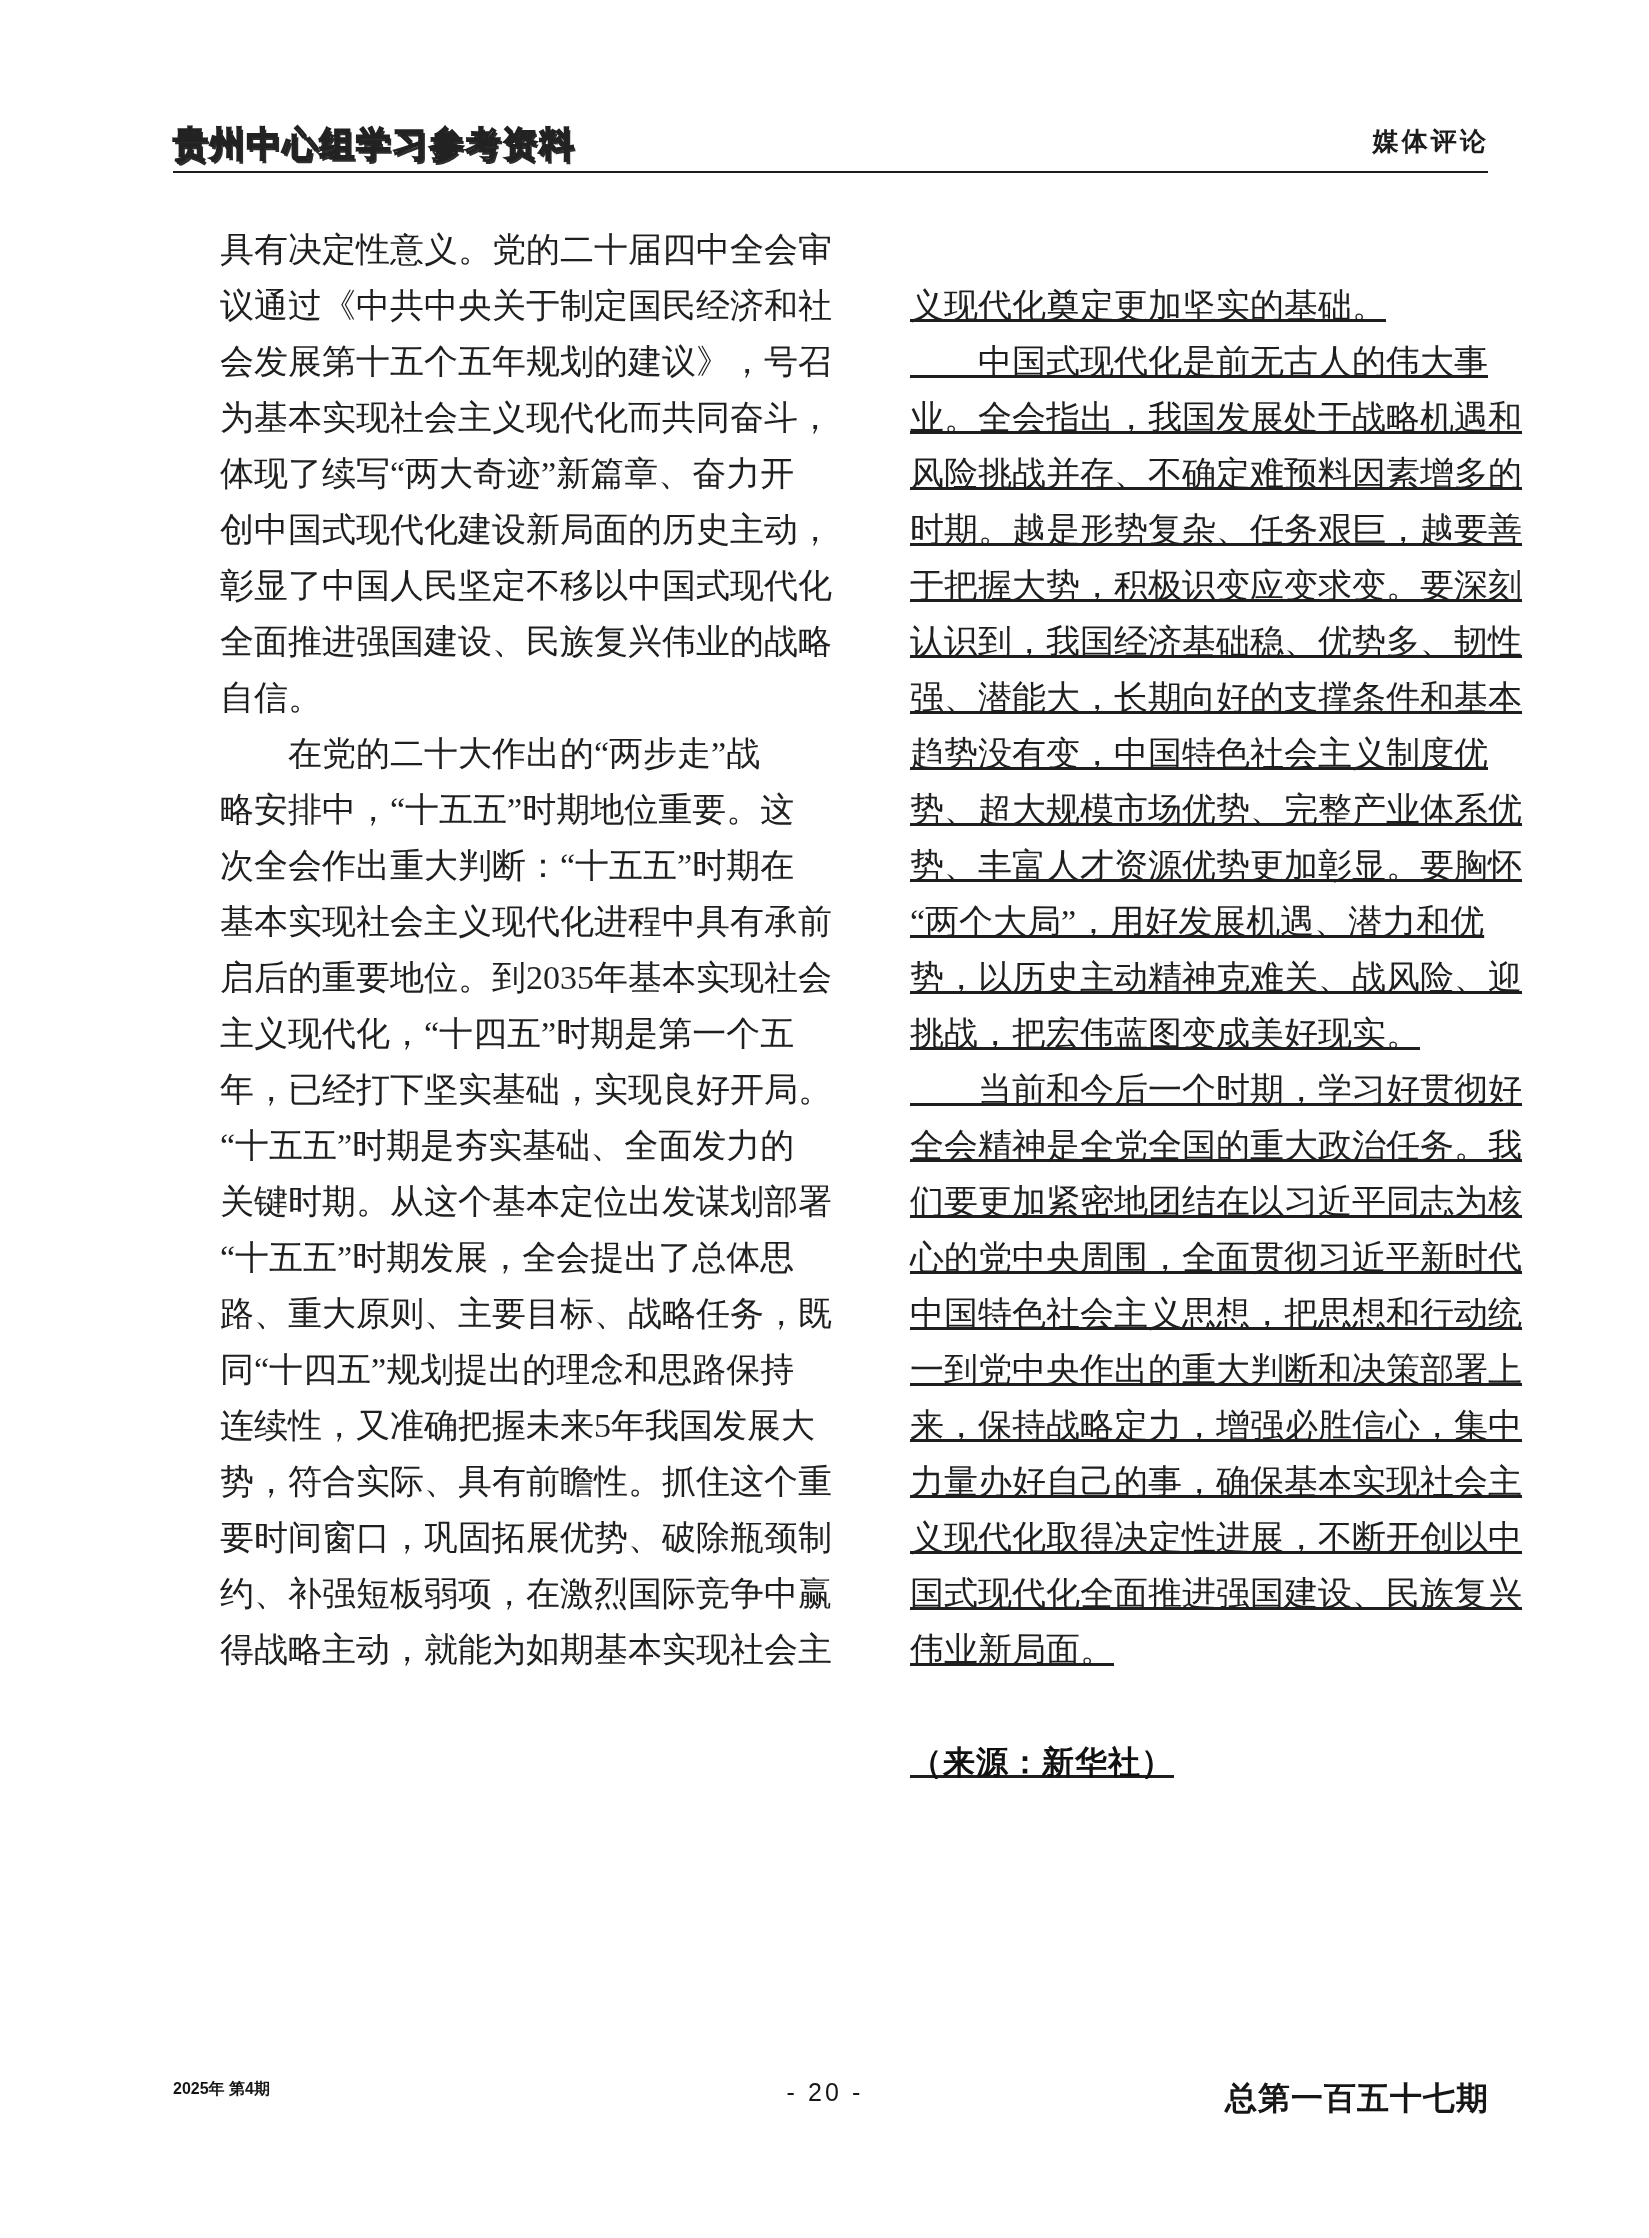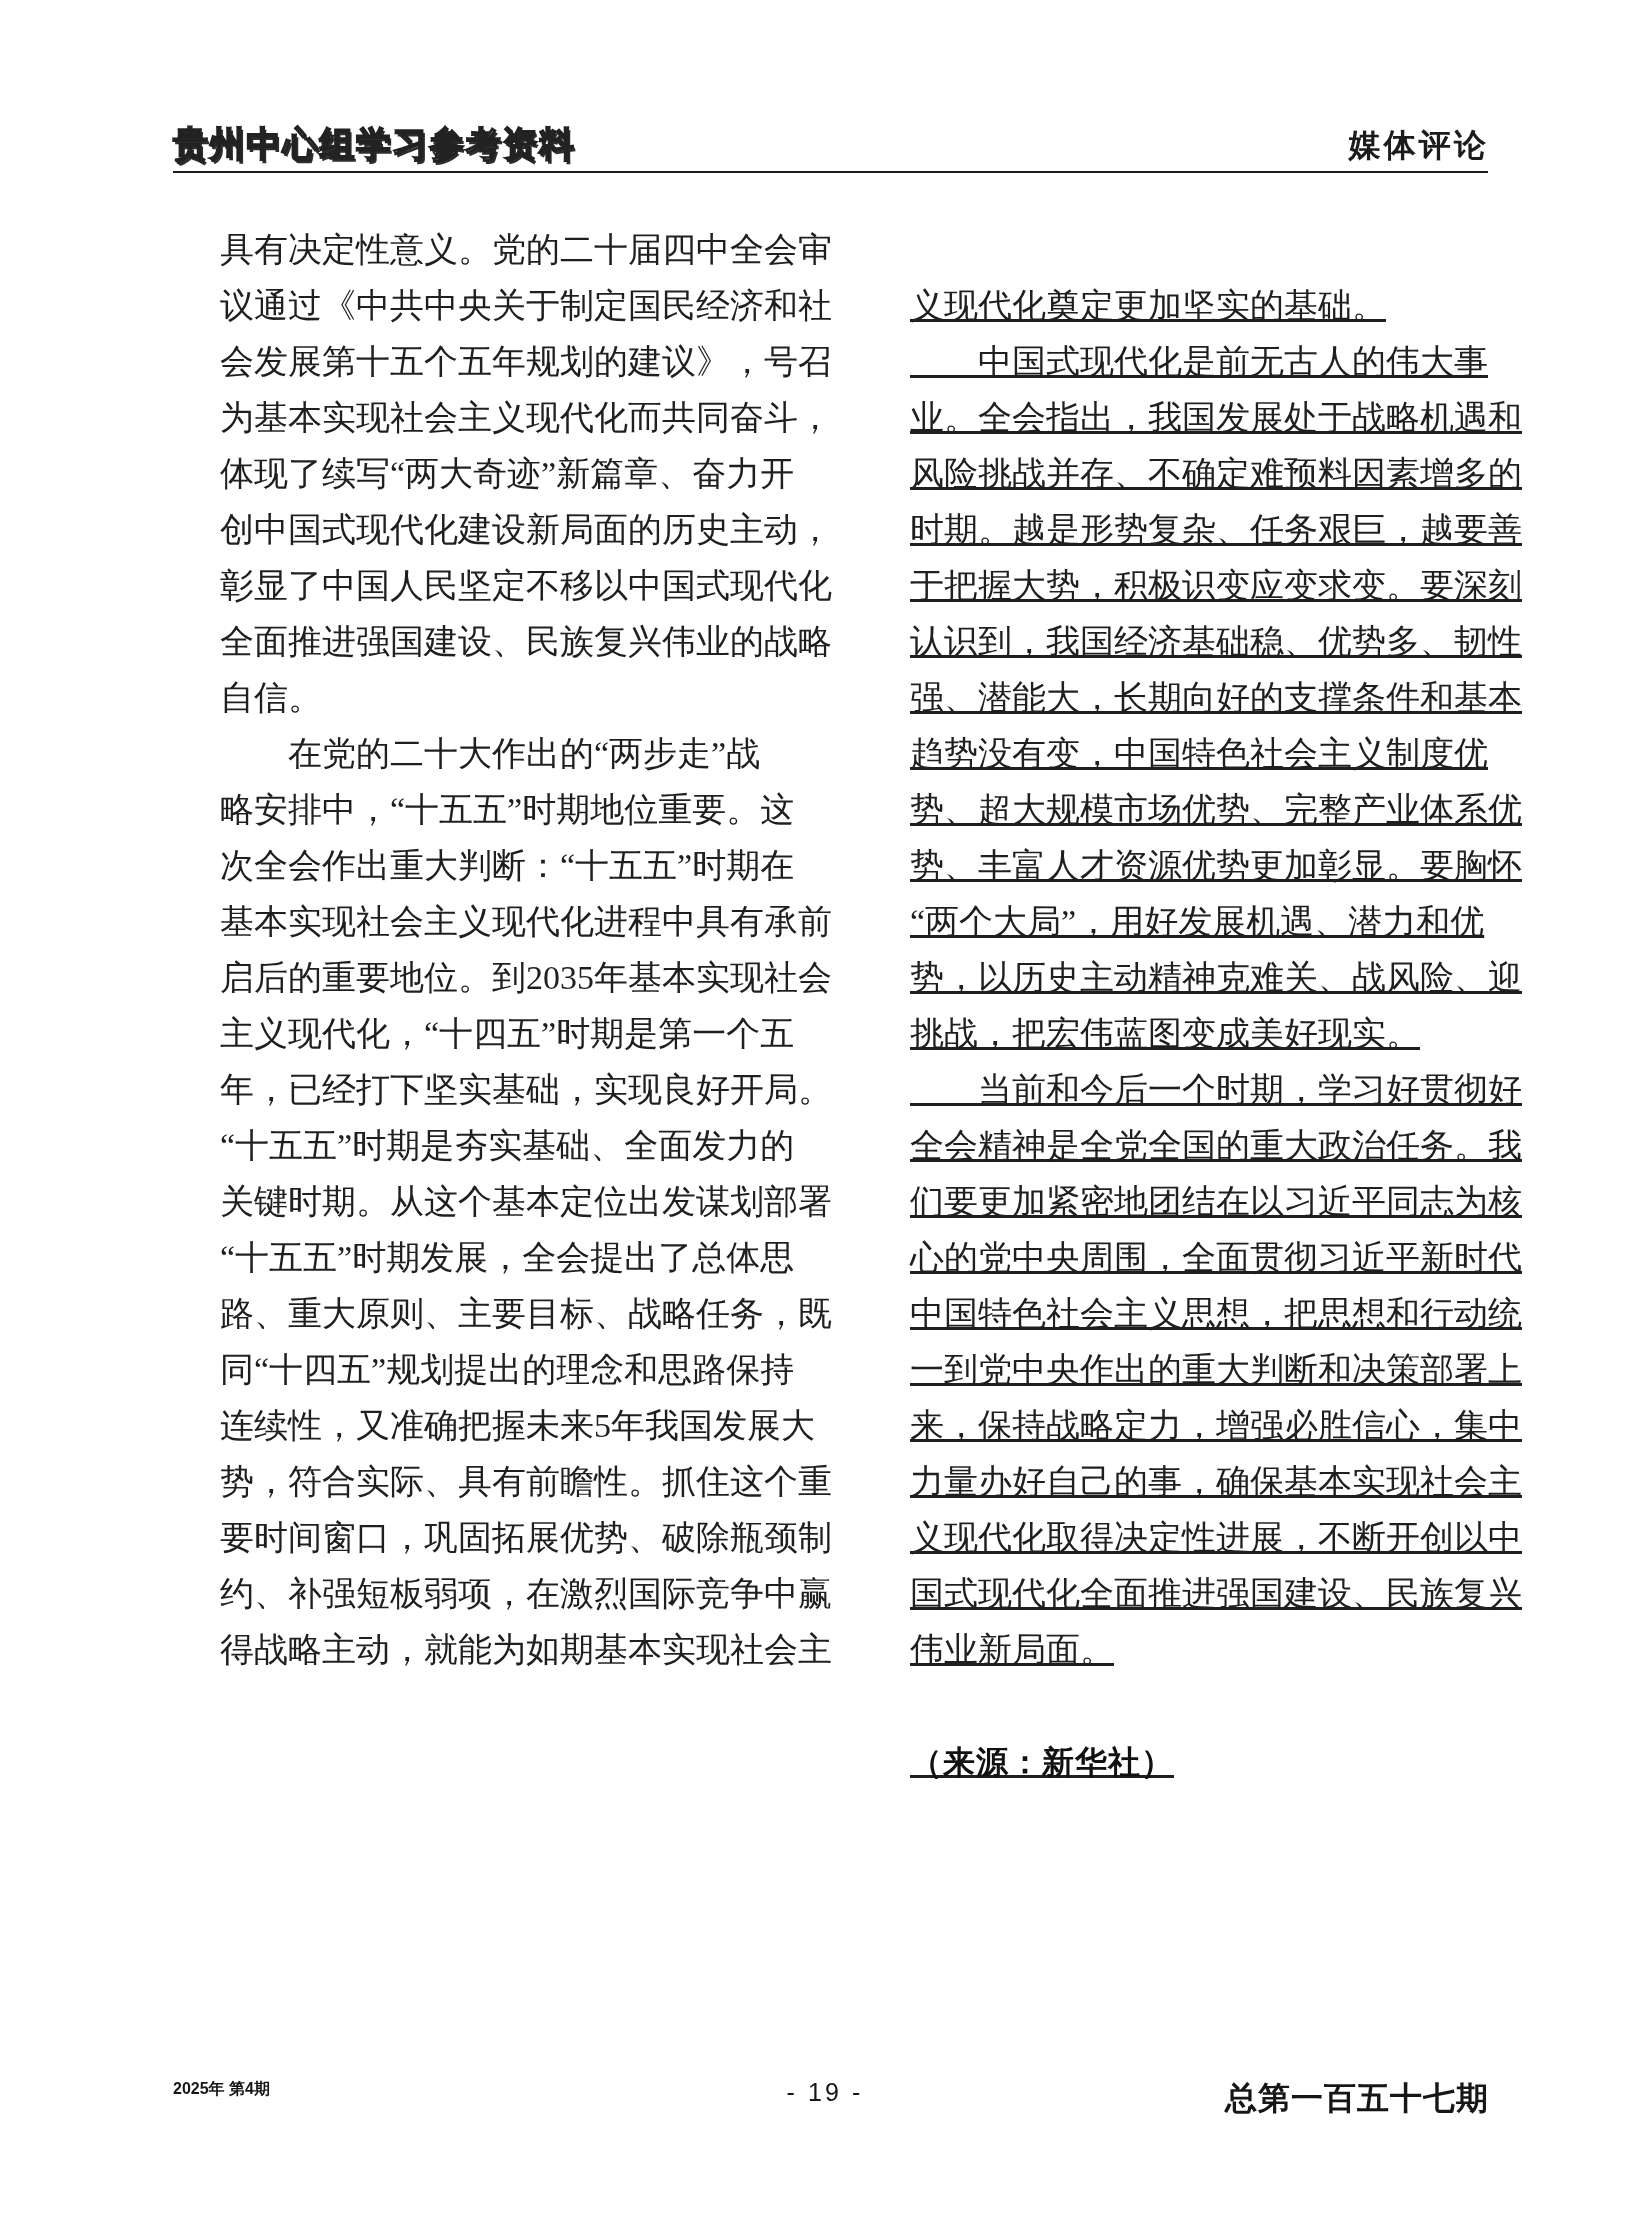--- a/index.html
+++ b/index.html
@@ -22,21 +22,21 @@
   @supports (-webkit-text-stroke: 1px #000) {
     .logo {
       color:#ffffff;
       -webkit-text-stroke:1.6px #222;
       text-shadow:2.1px 2.6px 0 #2e2e2e;
     }
   }
   .section-label {
     position:absolute; right:161px; top:124px;
     font-family:"Liberation Serif","DejaVu Serif",serif;
-    font-size:32px; font-weight:bold; letter-spacing:3.1px; color:#1c1c1c;
+    font-size:26px; font-weight:bold; letter-spacing:3.1px; color:#1c1c1c;
     white-space:nowrap;
   }
   .header-rule {
     position:absolute; left:173px; top:171px;
     width:1315px; height:2.1px; background:#1c1c1c;
   }
 
   
   .col {
     position:absolute; top:222px; width:631px;
@@ -133,18 +133,18 @@
 来，保持战略定力，增强必胜信心，集中
 力量办好自己的事，确保基本实现社会主
 义现代化取得决定性进展，不断开创以中
 国式现代化全面推进强国建设、民族复兴
 伟业新局面。</div>
     <div class="source-line">（来源：新华社）</div>
   </div>
 
   <div class="footer-issue">2025年 第4期</div>
 
-  <div class="footer-page">- 19 -</div>
+  <div class="footer-page">- 20 -</div>
 
   <div class="footer-cumulative">总第一百五十七期</div>
 
 </div>
 
 
 </body></html>

